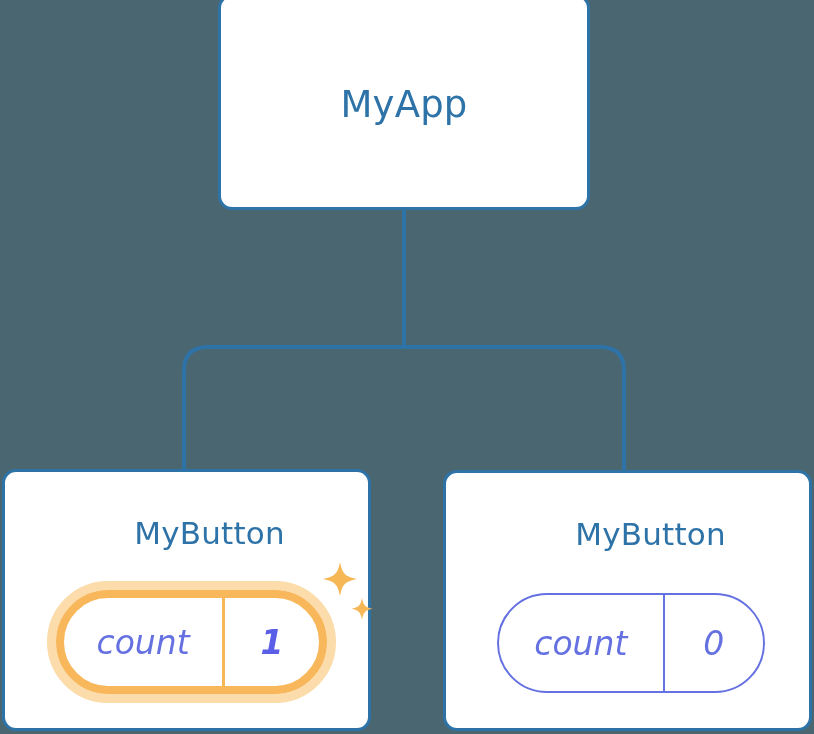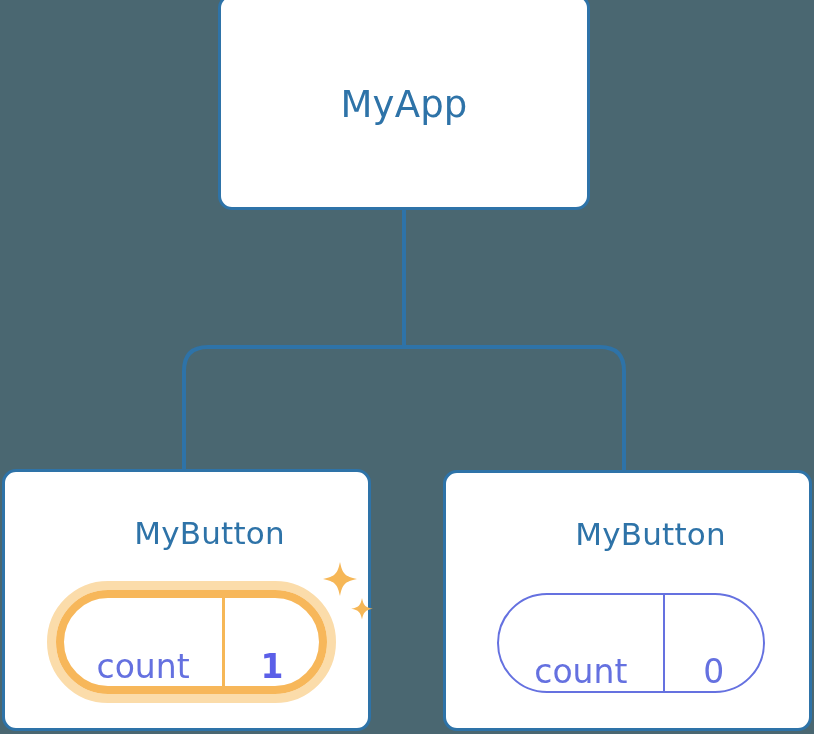--- a/index.html
+++ b/index.html
@@ -82,22 +82,23 @@
     top: 515px;
     font-size: 31px;
     margin-left: 23px;
   }
   #card-child-left .card-title  { top: 43px; }
   #card-child-right .card-title { top: 43px; }
   .pill {
     position: absolute;
     box-sizing: border-box;
     display: flex;
-    align-items: flex-end;
+    align-items: center;
     background: #ffffff;
+    font-style: italic;
   }
 
   
   .pill.plain {
     left: 51px;
     top: 120px;
     width: 268px;
     height: 100px;
     border: 2px solid #6571e0;
     border-radius: 50px;

